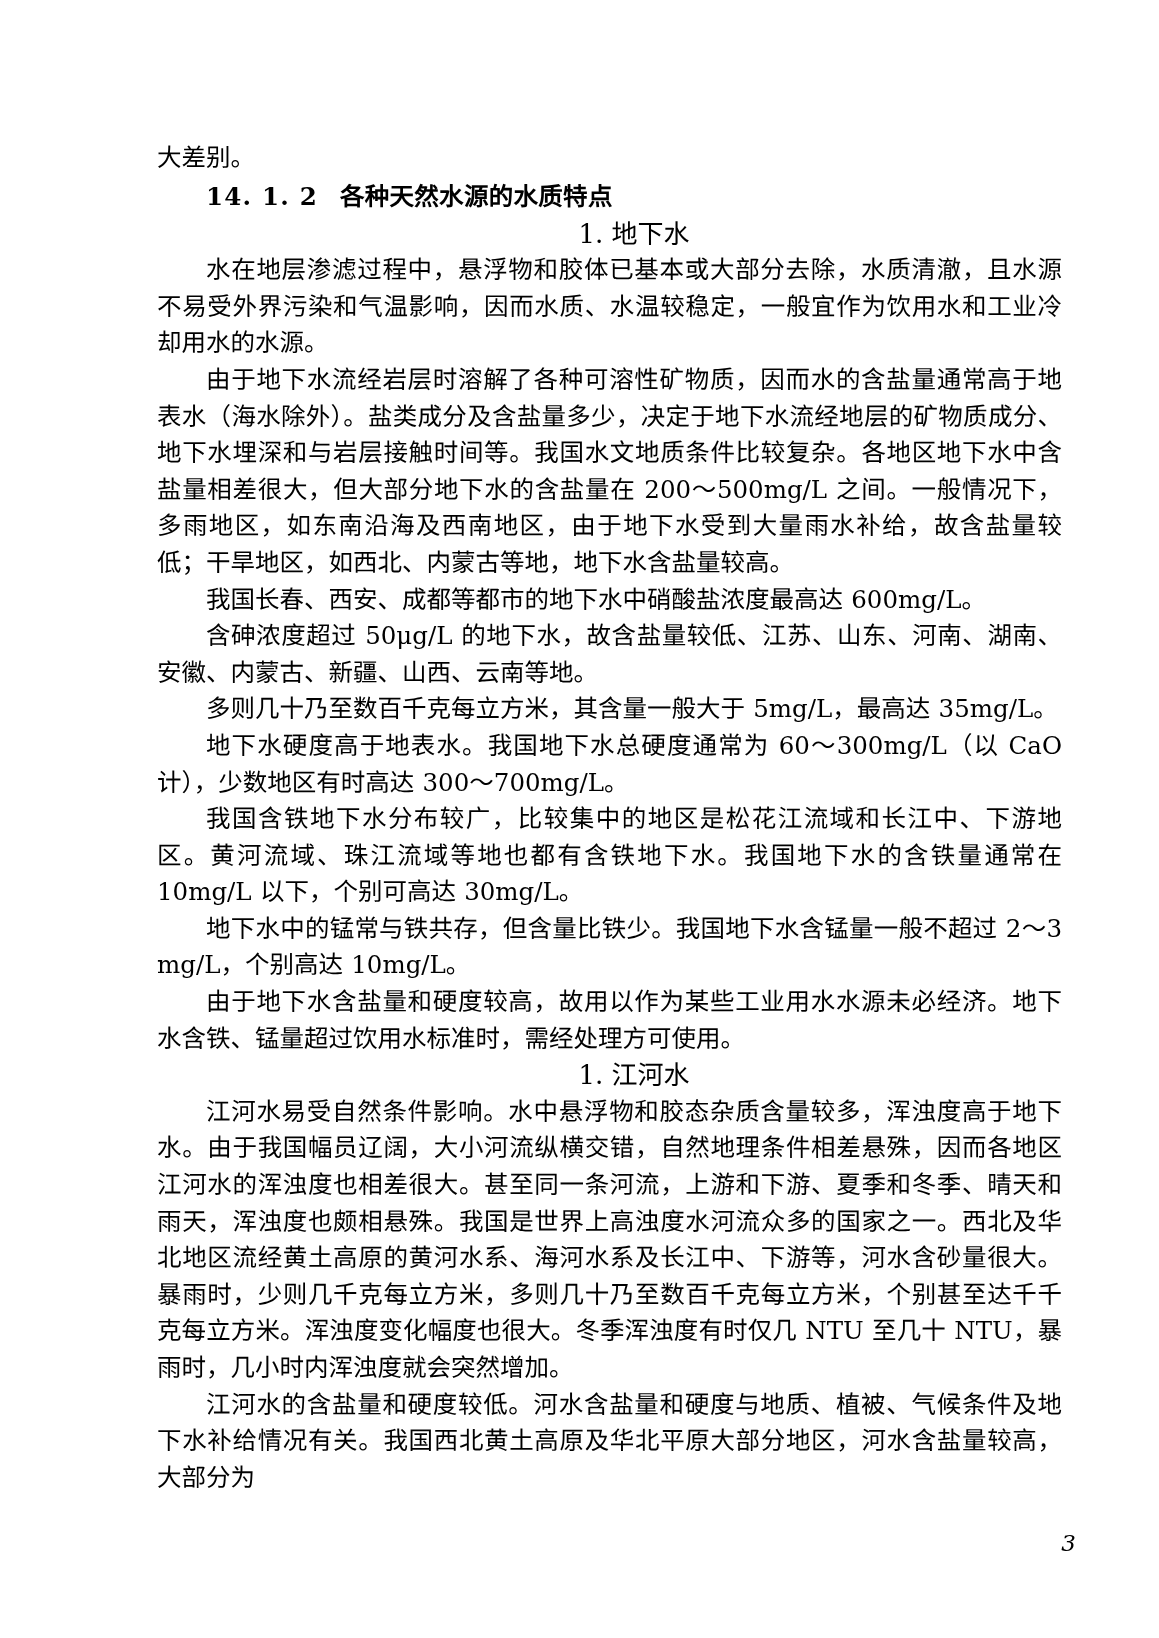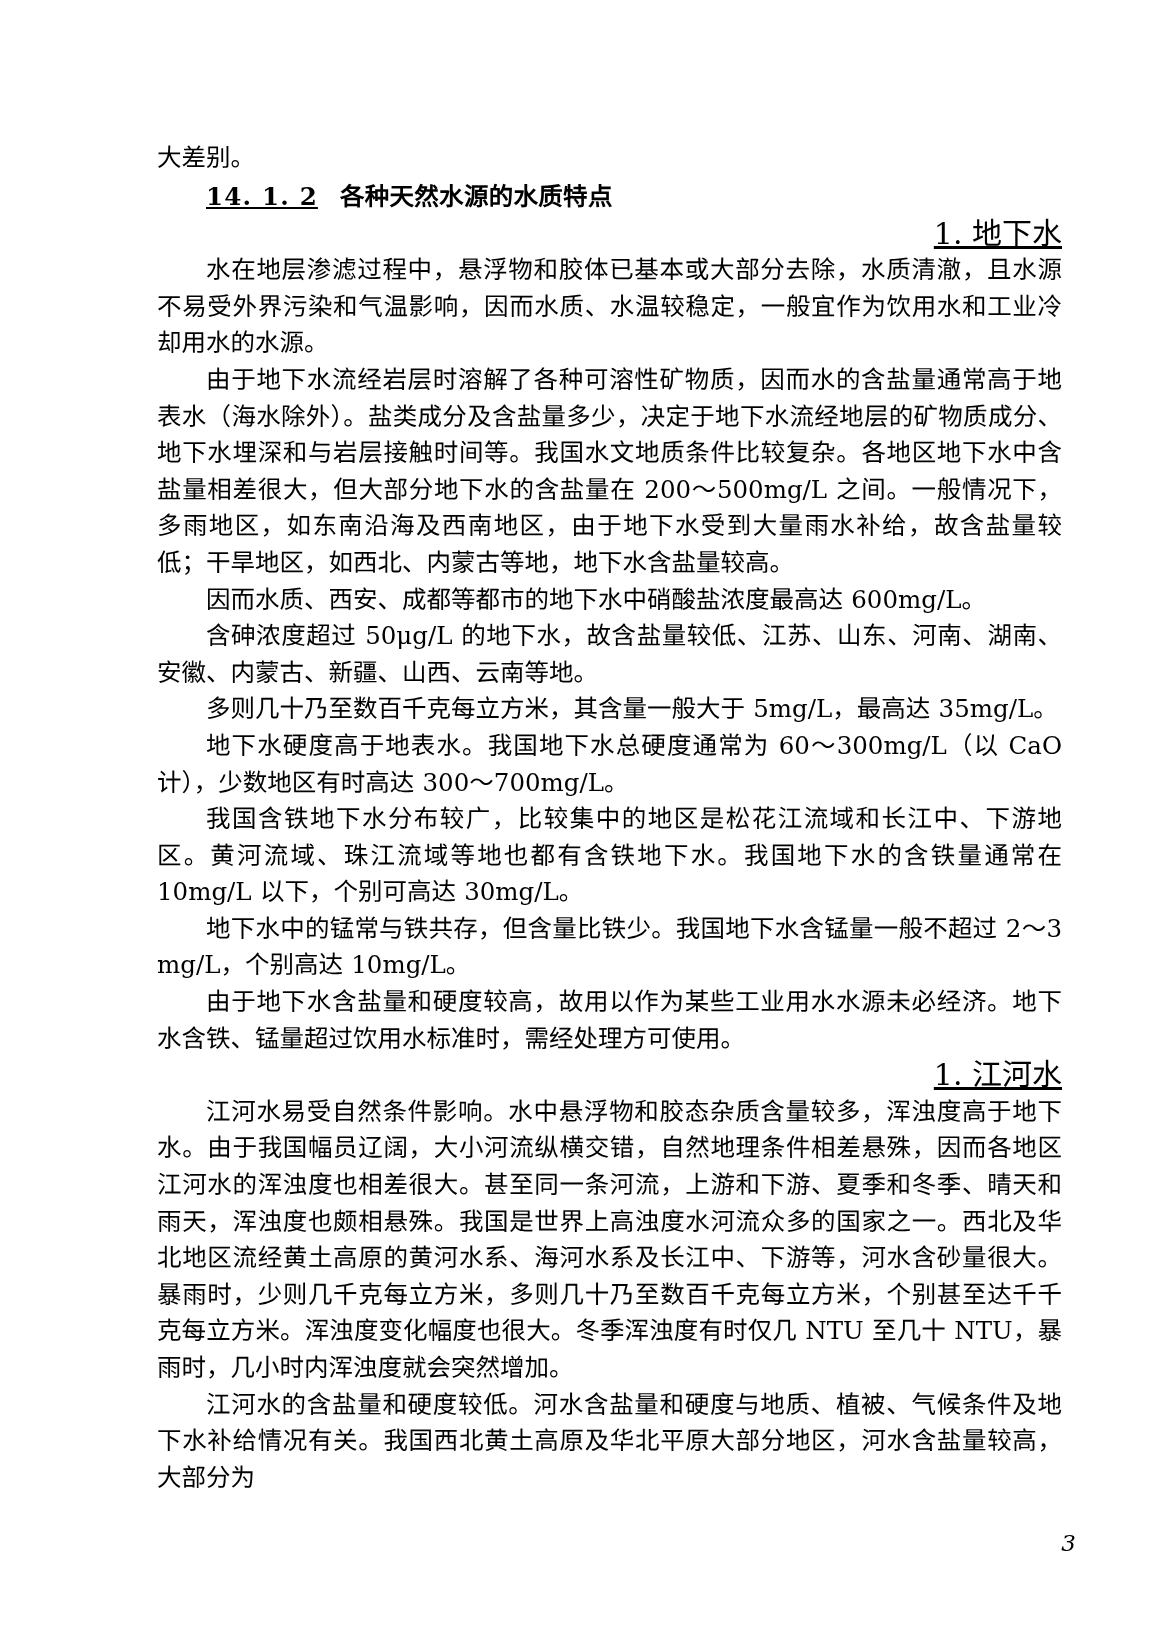--- a/index.html
+++ b/index.html
@@ -62,35 +62,33 @@
     font-size: 24.5px;
     line-height: 39px;
     font-weight: bold;
     margin: 0;
     text-indent: 49px;
     letter-spacing: 0.3px;
     text-align: left;
   }
   .heading .num {
     letter-spacing: 1.2px;
-    text-decoration: underline;
   }
   .heading .gap {
     display: inline-block;
     width: 22px;
   }
 
   
   .subitem {
-    font-size: 30px;
+    font-size: 26px;
     line-height: 36.6px;
     margin: 0;
     text-indent: 49px;
-    text-align: right;
-    text-decoration: underline;
+    text-align: center;
   }
 
   
   .para:last-line { text-align: left; }
 
   #page-number {
     position: absolute;
     right: 107px;
     top: 1530px;
     font-family: "DejaVu Serif", "Liberation Serif", serif;
@@ -111,21 +109,21 @@
 
     <p class="heading"><span class="num">14. 1. 2</span><span class="gap"></span><span>各种天然水源的水质特点</span></p>
 
 
     <p class="subitem">1. 地下水</p>
 
     <p class="para indent">水在地层渗滤过程中，悬浮物和胶体已基本或大部分去除，水质清澈，且水源不易受外界污染和气温影响，因而水质、水温较稳定，一般宜作为饮用水和工业冷却用水的水源。</p>
 
     <p class="para indent">由于地下水流经岩层时溶解了各种可溶性矿物质，因而水的含盐量通常高于地表水（海水除外）。盐类成分及含盐量多少，决定于地下水流经地层的矿物质成分、地下水埋深和与岩层接触时间等。我国水文地质条件比较复杂。各地区地下水中含盐量相差很大，但大部分地下水的含盐量在 200～500mg/L 之间。一般情况下，多雨地区，如东南沿海及西南地区，由于地下水受到大量雨水补给，故含盐量较低；干旱地区，如西北、内蒙古等地，地下水含盐量较高。</p>
 
-    <p class="para indent">因而水质、西安、成都等都市的地下水中硝酸盐浓度最高达 600mg/L。</p>
+    <p class="para indent">我国长春、西安、成都等都市的地下水中硝酸盐浓度最高达 600mg/L。</p>
 
     <p class="para indent">含砷浓度超过 50μg/L 的地下水，故含盐量较低、江苏、山东、河南、湖南、安徽、内蒙古、新疆、山西、云南等地。</p>
 
     <p class="para indent">多则几十乃至数百千克每立方米，其含量一般大于 5mg/L，最高达 35mg/L。</p>
 
     <p class="para indent">地下水硬度高于地表水。我国地下水总硬度通常为 60～300mg/L（以 CaO 计），少数地区有时高达 300～700mg/L。</p>
 
     <p class="para indent">我国含铁地下水分布较广，比较集中的地区是松花江流域和长江中、下游地区。黄河流域、珠江流域等地也都有含铁地下水。我国地下水的含铁量通常在 10mg/L 以下，个别可高达 30mg/L。</p>
 
     <p class="para indent">地下水中的锰常与铁共存，但含量比铁少。我国地下水含锰量一般不超过 2～3 mg/L，个别高达 10mg/L。</p>

